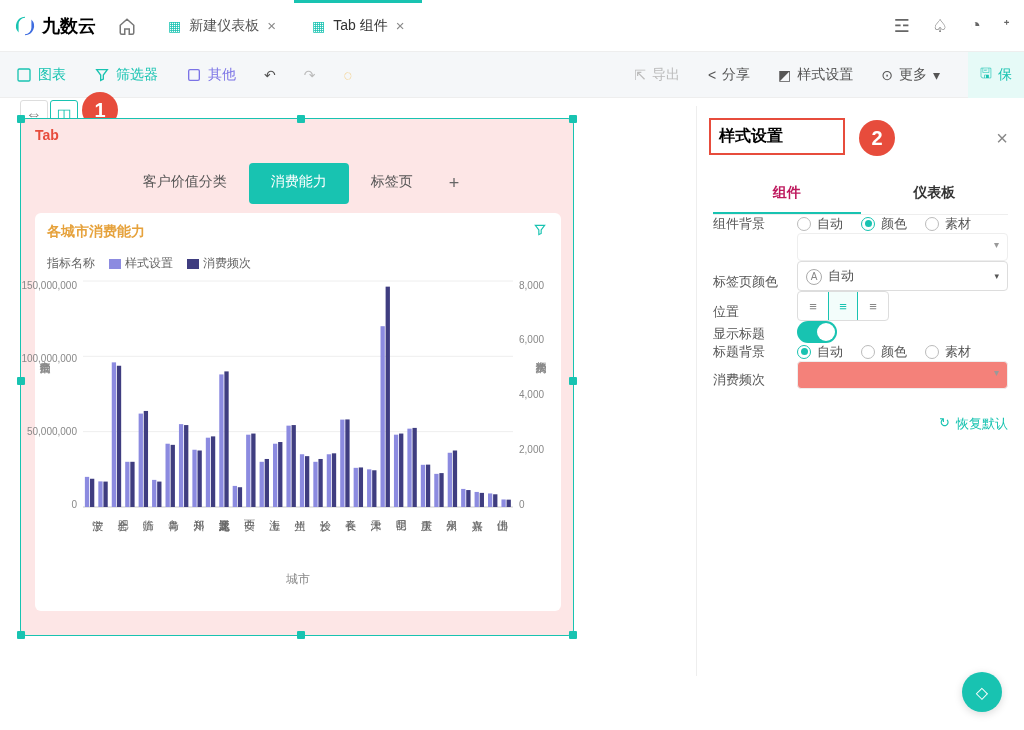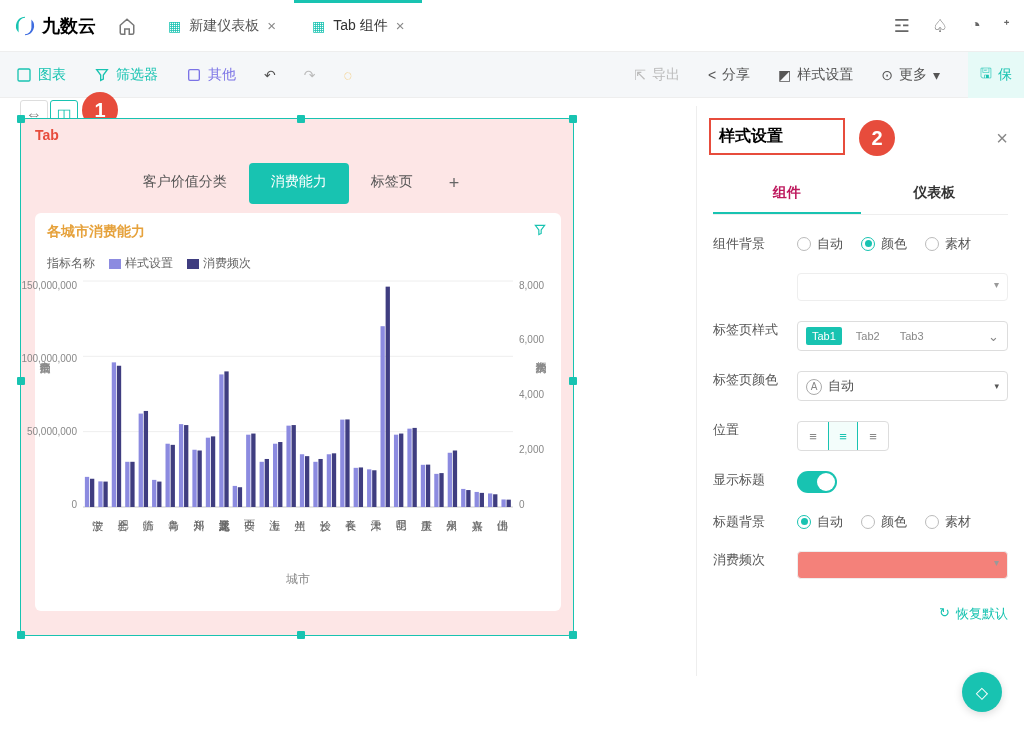--- a/index.html
+++ b/index.html
@@ -50,21 +50,21 @@
   .ytick { position:absolute; right:2px; }
   .ytick.r { left:2px; right:auto; }
   .side-panel { position:absolute; top:106px; right:0; width:328px; height:570px; background:#fff; border-left:1px solid #eee; padding:14px 16px 0 16px; font-size:13px; }
   .panel-head { display:flex; align-items:center; }
   .panel-title { font-size:16px; font-weight:700; }
   .title-box { border:2px solid #e74c3c; padding:6px 60px 6px 8px; margin-top:-4px; margin-left:-4px; }
   .panel-close { margin-left:auto; font-size:20px; color:#888; }
   .panel-tabs { display:flex; margin-top:18px; border-bottom:1px solid #eee; }
   .panel-tab { flex:1; text-align:center; padding:10px 0; font-size:14px; color:#333; font-weight:600; }
   .panel-tab.active { color:#be185d; border-bottom:2px solid #18c3b1; }
-  .prop-row { display:flex; align-items:flex-start; margin-top:20px; }
+  .prop-row { display:flex; align-items:flex-end; }
   .prop-label { width:84px; color:#555; }
   .prop-ctrl { flex:1; display:flex; align-items:center; gap:18px; }
   .radio { display:flex; align-items:center; gap:6px; color:#555; }
   .radio .rc { width:14px; height:14px; border:1.5px solid #bbb; border-radius:50%; display:inline-block; }
   .radio.on .rc { border-color:#18c3b1; }
   .radio.on .rc::after { content:""; display:block; width:7px; height:7px; background:#18c3b1; border-radius:50%; margin:2px auto; }
   .color-swatch { height:28px; border-radius:4px; border:1px solid #eee; flex:1; position:relative; }
   .color-swatch::after { content:"\25BE"; position:absolute; right:8px; top:5px; font-size:10px; color:#999; }
   .tabstyle-sel { height:30px; border:1px solid #ddd; border-radius:4px; flex:1; display:flex; align-items:center; padding:0 8px; gap:8px; }
   .tabstyle-chip { font-size:11px; padding:3px 6px; border-radius:2px; color:#888; }
@@ -334,29 +334,20 @@
           <span class="rc"></span>
           <span>素材</span>
         </label>
     </div>
   </div>
   <div class="prop-row">
     <div class="prop-label"></div>
     <div class="color-swatch" style="#fde6e6"></div>
   </div>
 
-  <div class="prop-row">
-    <div class="prop-label">标签页样式</div>
-    <div class="tabstyle-sel">
-      <span class="tabstyle-chip on">Tab1</span>
-      <span class="tabstyle-chip">Tab2</span>
-      <span class="tabstyle-chip">Tab3</span>
-      <span class="dropdown-arrow">⌄</span>
-    </div>
-  </div>
 
   <div class="prop-row">
     <div class="prop-label">标签页颜色</div>
     <div class="select-box">
       <span><span class="circle-a">A</span><span>自动</span></span>
       <span style="font-size:9px">▾</span>
     </div>
   </div>
 
   <div class="prop-row">

